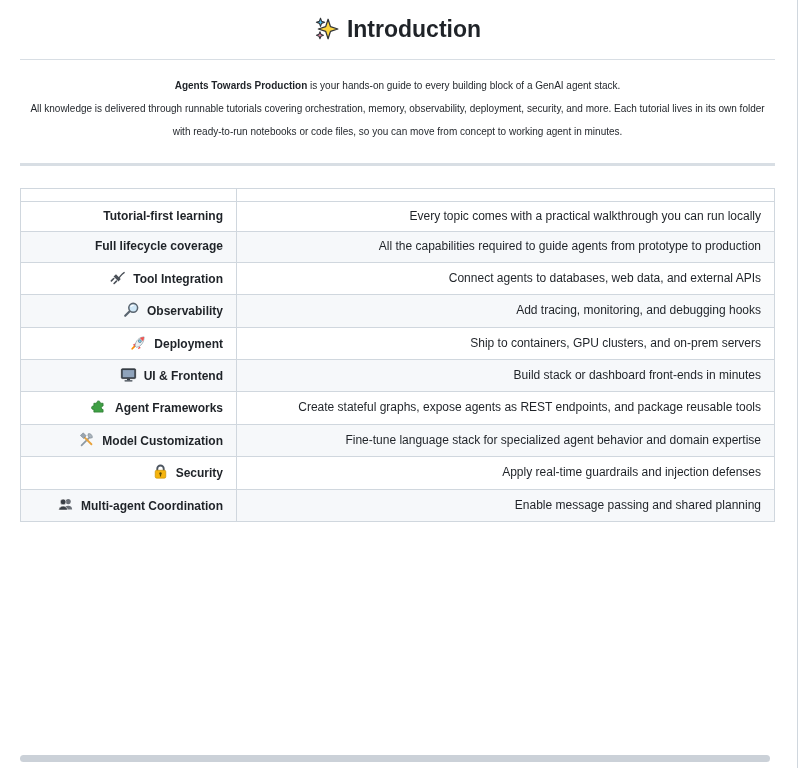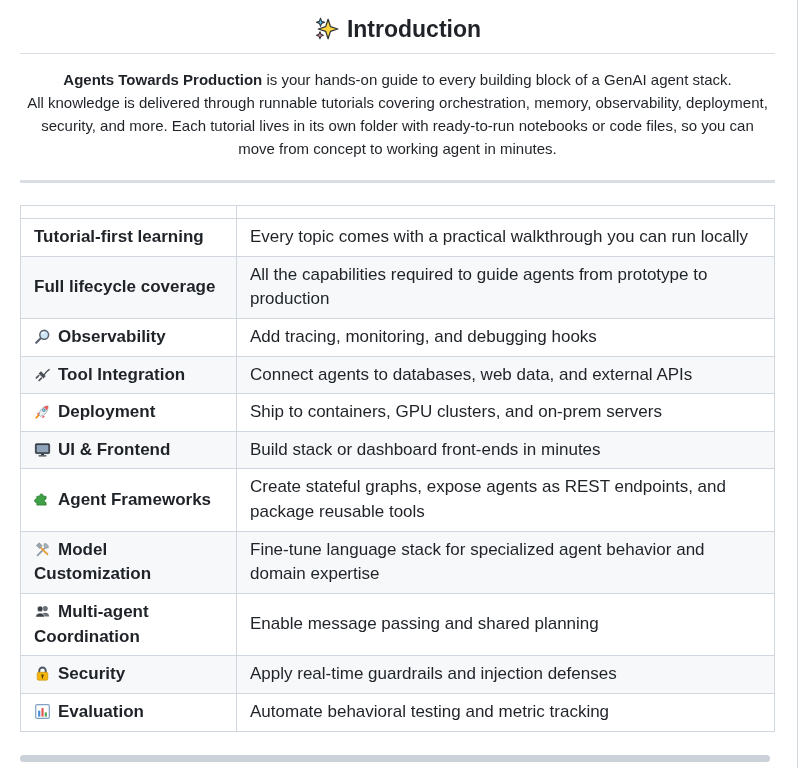--- a/index.html
+++ b/index.html
@@ -4,34 +4,34 @@
 <style>
   html,body{margin:0;padding:0;}
   body{
     width:800px;height:768px;overflow:hidden;position:relative;
     background:#ffffff;color:#1f2328;
     font-family:"Liberation Sans","DejaVu Sans",sans-serif;
     -webkit-font-smoothing:antialiased;
   }
   .content{padding:14px 25px 0 20px;}
   .md-h2{
-    margin:0 0 14px 0;padding-bottom:9px;
+    margin:0 0 14px 0;padding-bottom:15px;
     border-bottom:1px solid #d8dee4;
     font-size:23px;font-weight:700;text-align:center;line-height:30px;
   }
   .hi{display:inline-block;width:26px;height:26px;margin-right:7px;vertical-align:-5px;}
   .hi svg{width:26px;height:26px;display:block;}
   .intro-p{
     margin:0 auto 20px auto;max-width:745px;
-    font-size:15px;line-height:23px;text-align:center;
+    font-size:10px;line-height:23px;text-align:center;
   }
   .md-hr{border:0;height:3px;background:#d8dee4;margin:0 0 22px 0;}
   .md-table{
     width:100%;border-collapse:collapse;table-layout:fixed;
-    font-size:17px;line-height:1.45;margin-bottom:4px;
+    font-size:12px;line-height:1.45;margin-bottom:4px;text-align:right;
   }
   .md-table col.c1{width:216px;}
   .md-table th{
     border:1px solid #d0d7de;padding:2px 13px;height:8px;background:#ffffff;
   }
   .md-table td{
     border:1px solid #d0d7de;padding:6px 13px;vertical-align:middle;
     word-wrap:break-word;
   }
   .md-table tbody tr:nth-child(even){background:#f6f8fa;}
@@ -90,40 +90,40 @@
       <tr>
         <td class="feat"><strong>Full lifecycle coverage</strong></td>
         <td>All the capabilities required to guide agents from prototype to production</td>
       </tr>
 
 
       <tr>
         <td class="feat">
           <span class="ri">
             <svg viewBox="0 0 20 20">
+              <path d="M11.5 10.5 C14 8 14.6 6.2 17.8 4.2" stroke="#4a5058" stroke-width="1.6" fill="none" stroke-linecap="round"></path>
+              <path d="M5.4 8.8 L11.2 14.6 L13.8 11.8 L8.2 6.2 Z" fill="#4a5058"></path>
+              <path d="M5.6 11.2 L2.8 14 M8.8 14.2 L6 17" stroke="#4a5058" stroke-width="1.9" stroke-linecap="round"></path>
+            </svg>
+          </span><strong>Tool Integration</strong>
+        </td>
+        <td>Connect agents to databases, web data, and external APIs</td>
+      </tr>
+
+      <tr>
+        <td class="feat">
+          <span class="ri">
+            <svg viewBox="0 0 20 20">
               <line x1="8.2" y1="11.8" x2="2.6" y2="17.4" stroke="#5a6570" stroke-width="2.6" stroke-linecap="round"></line>
               <circle cx="12" cy="8" r="5.2" fill="#cfe7f7" stroke="#5a6570" stroke-width="1.8"></circle>
               <path d="M9.4 6.4 a3.6 3.6 0 0 1 2.6 -1.2" stroke="#ffffff" stroke-width="1.3" fill="none" stroke-linecap="round"></path>
             </svg>
           </span><strong>Observability</strong>
         </td>
         <td>Add tracing, monitoring, and debugging hooks</td>
-      </tr>
-
-      <tr>
-        <td class="feat">
-          <span class="ri">
-            <svg viewBox="0 0 20 20">
-              <path d="M11.5 10.5 C14 8 14.6 6.2 17.8 4.2" stroke="#4a5058" stroke-width="1.6" fill="none" stroke-linecap="round"></path>
-              <path d="M5.4 8.8 L11.2 14.6 L13.8 11.8 L8.2 6.2 Z" fill="#4a5058"></path>
-              <path d="M5.6 11.2 L2.8 14 M8.8 14.2 L6 17" stroke="#4a5058" stroke-width="1.9" stroke-linecap="round"></path>
-            </svg>
-          </span><strong>Tool Integration</strong>
-        </td>
-        <td>Connect agents to databases, web data, and external APIs</td>
       </tr>
 
       <tr>
         <td class="feat">
           <span class="ri">
             <svg viewBox="0 0 20 20">
               <path d="M5.6 14.2 L2.6 17.4" stroke="#fb8c00" stroke-width="2" stroke-linecap="round"></path>
               <path d="M7 10.5 L3.4 12.6 L6.2 15.2 Z" fill="#ef5350"></path>
               <path d="M11 14.2 L9.2 17.8 L12.6 16.4 Z" fill="#ef5350"></path>
               <path d="M16.6 3.4 C11 3.5 6.4 8 5.9 14.1 L7.4 15.6 C13.4 15 16.7 9 16.6 3.4 Z" fill="#eceff1" stroke="#90a4ae" stroke-width="0.9"></path>
@@ -172,57 +172,44 @@
             </svg>
           </span><strong>Model Customization</strong>
         </td>
         <td>Fine-tune language stack for specialized agent behavior and domain expertise</td>
       </tr>
 
       <tr>
         <td class="feat">
           <span class="ri">
             <svg viewBox="0 0 20 20">
+              <path d="M6.2 9.2 V6.8 a3.8 3.8 0 0 1 7.6 0 V9.2" fill="none" stroke="#4c5560" stroke-width="2.2"></path>
+              <rect x="3.8" y="8.6" width="12.4" height="9.2" rx="1.6" fill="#f6b40e" stroke="#c58f00" stroke-width="0.8"></rect>
+              <circle cx="10" cy="12.4" r="1.4" fill="#5d4a00"></circle>
+              <rect x="9.3" y="13" width="1.4" height="2.8" rx="0.6" fill="#5d4a00"></rect>
+            </svg>
+          </span><strong>Security</strong>
+        </td>
+        <td>Apply real-time guardrails and injection defenses</td>
+      </tr>
+
+      <tr>
+        <td class="feat">
+          <span class="ri">
+            <svg viewBox="0 0 20 20">
               <circle cx="13.2" cy="6.6" r="3" fill="#6b7077"></circle>
               <path d="M8.6 16 a4.6 4.6 0 0 1 9.2 0 Z" fill="#6b7077"></path>
               <circle cx="7.2" cy="7" r="3.4" fill="#3a3f45" stroke="#ffffff" stroke-width="0.7"></circle>
               <path d="M2 16.6 a5.2 4.8 0 0 1 10.4 0 Z" fill="#3a3f45" stroke="#ffffff" stroke-width="0.7"></path>
             </svg>
           </span><strong>Multi-agent Coordination</strong>
         </td>
         <td>Enable message passing and shared planning</td>
       </tr>
 
-      <tr>
-        <td class="feat">
-          <span class="ri">
-            <svg viewBox="0 0 20 20">
-              <path d="M6.2 9.2 V6.8 a3.8 3.8 0 0 1 7.6 0 V9.2" fill="none" stroke="#4c5560" stroke-width="2.2"></path>
-              <rect x="3.8" y="8.6" width="12.4" height="9.2" rx="1.6" fill="#f6b40e" stroke="#c58f00" stroke-width="0.8"></rect>
-              <circle cx="10" cy="12.4" r="1.4" fill="#5d4a00"></circle>
-              <rect x="9.3" y="13" width="1.4" height="2.8" rx="0.6" fill="#5d4a00"></rect>
-            </svg>
-          </span><strong>Security</strong>
-        </td>
-        <td>Apply real-time guardrails and injection defenses</td>
-      </tr>
-
-      <tr>
-        <td class="feat">
-          <span class="ri">
-            <svg viewBox="0 0 20 20">
-              <rect x="2" y="2" width="16" height="16" rx="1.6" fill="#ffffff" stroke="#7da0c4" stroke-width="1.4"></rect>
-              <rect x="4.8" y="9" width="2.6" height="7" fill="#4a90d9"></rect>
-              <rect x="8.7" y="6" width="2.6" height="10" fill="#e05d4f"></rect>
-              <rect x="12.6" y="11" width="2.6" height="5" fill="#57a55a"></rect>
-            </svg>
-          </span><strong>Evaluation</strong>
-        </td>
-        <td>Automate behavioral testing and metric tracking</td>
-      </tr>
 
     </tbody>
   </table>
 </div>
 
 <div class="hscrollbar">
   <div class="thumb"></div>
 </div>
 <div class="right-edge"></div>
 

